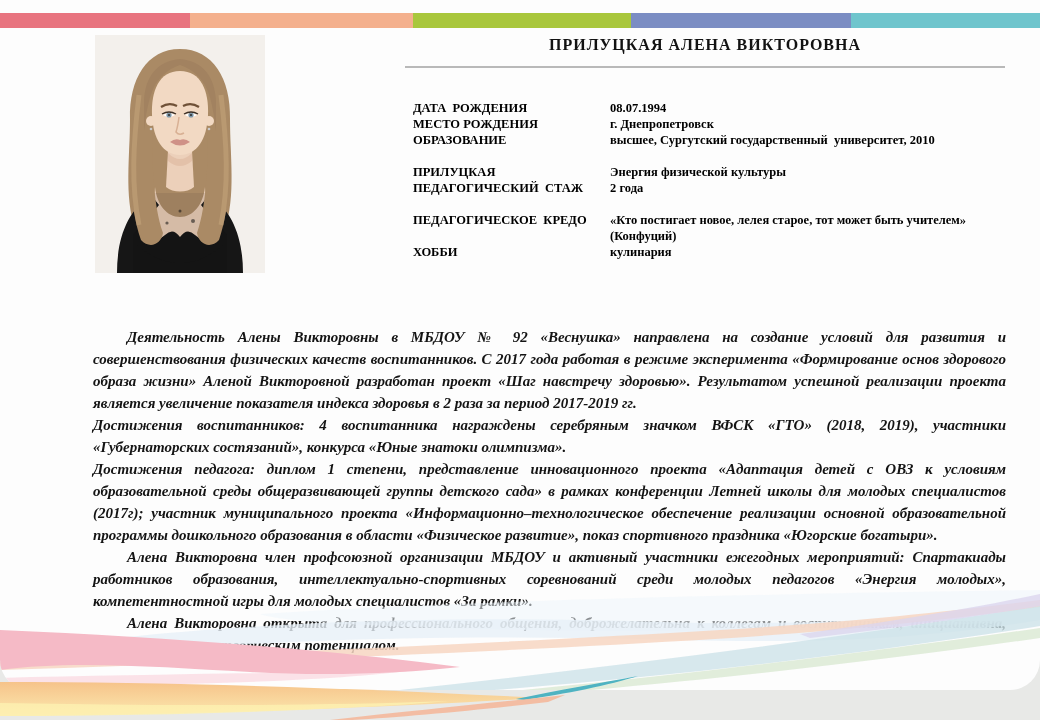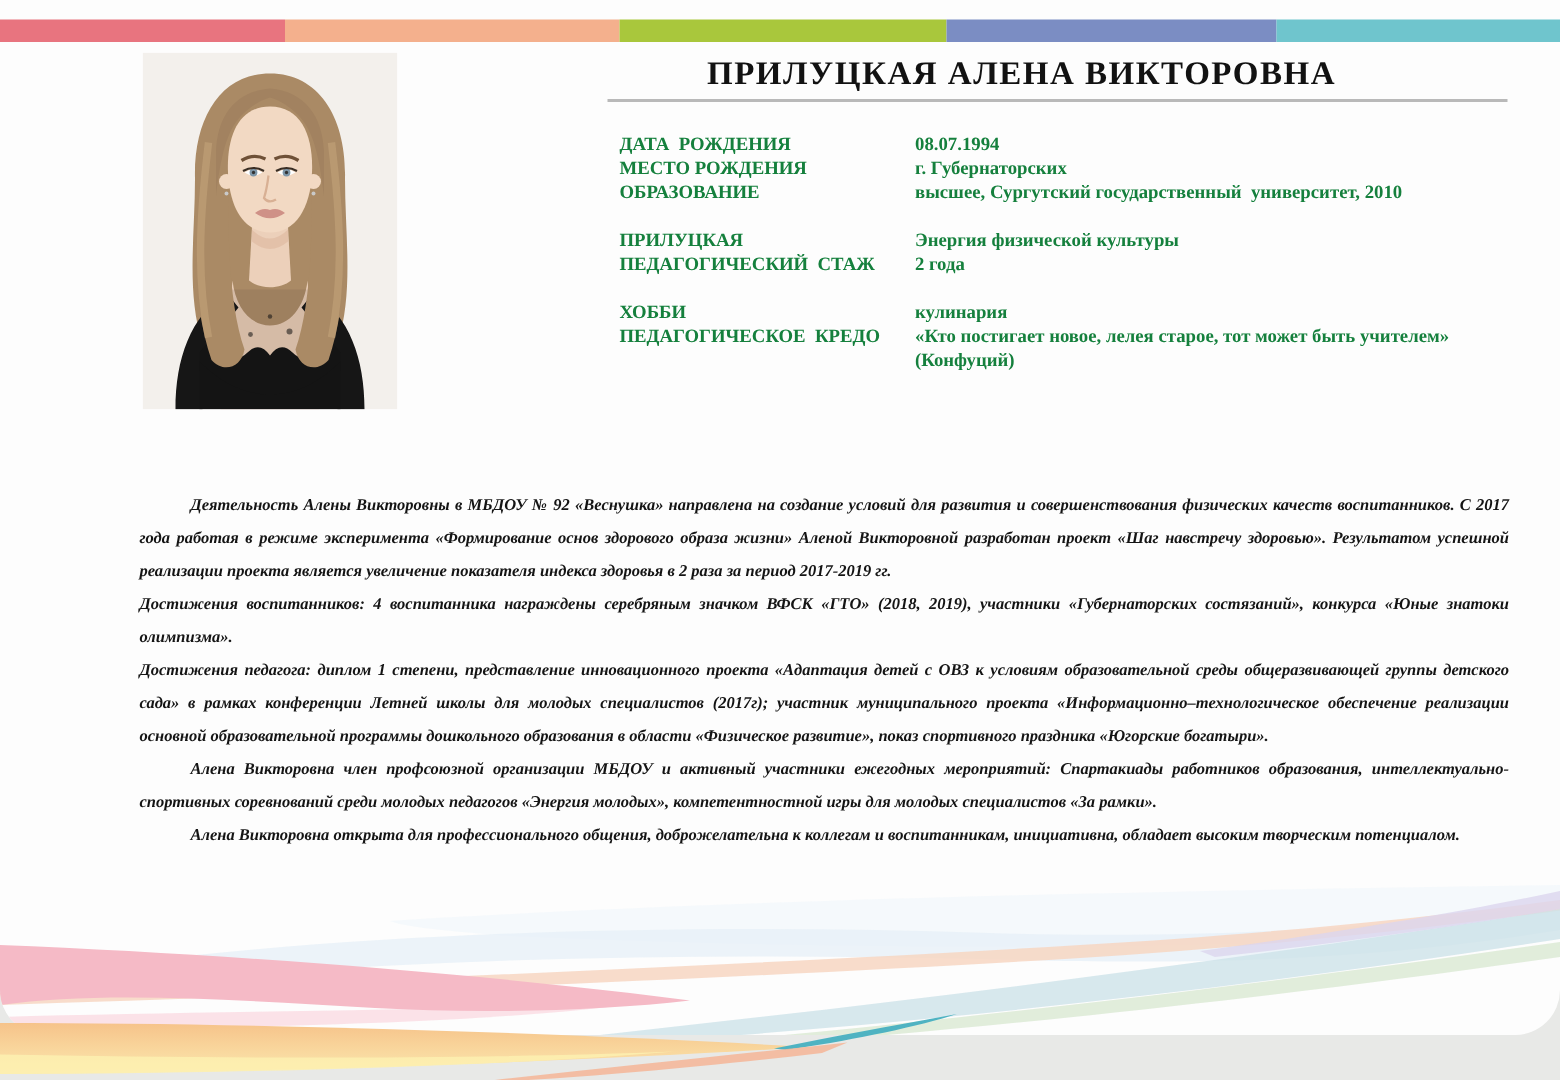--- a/index.html
+++ b/index.html
@@ -18,37 +18,37 @@
   .seg:nth-child(1){width:190px;}
   .seg:nth-child(2){width:223px;}
   .seg:nth-child(3){width:218px;}
   .seg:nth-child(4){width:220px;}
   .seg:nth-child(5){width:189px;}
   
   .photo{position:absolute;left:95px;top:35px;width:170px;height:238px;overflow:hidden;}
   .photo svg{display:block;}
   
   .title{
-    position:absolute;left:381px;top:36px;width:600px;text-align:center;
-    font-size:22px;font-weight:700;letter-spacing:1px;color:#121212;
+    position:absolute;left:405px;top:36px;width:600px;text-align:center;
+    font-size:16px;font-weight:700;letter-spacing:1px;color:#121212;
   }
   .title-rule{position:absolute;left:405px;top:66px;width:600px;border-top:2px solid #b9b9b9;}
   
-  .details{position:absolute;left:413px;top:88px;width:594px;color:#15803d;}
+  .details{position:absolute;left:413px;top:100px;width:594px;color:#000000;}
   .d-row{display:grid;grid-template-columns:197px 1fr;}
   .d-label,.d-value{
     font-size:12.5px;font-weight:700;line-height:16px;white-space:pre-wrap;
   }
   .d-gap{height:16px;}
   
   .body-text{
     position:absolute;left:93px;top:326px;width:913px;color:#141414;
   }
   .body-text p{
-    margin:0;font-size:11px;line-height:22px;font-style:italic;font-weight:700;
+    margin:0;font-size:15px;line-height:22px;font-style:italic;font-weight:700;
     text-align:justify;
   }
   .body-text p.indent{text-indent:34px;}
   
   .waves{position:absolute;left:0;bottom:0;width:1040px;height:100px;}
   .under-waves{position:absolute;left:0;bottom:0;width:1040px;height:65px;pointer-events:none;}
 </style>
 </head>
 <body>
 
@@ -122,44 +122,44 @@
   <div class="title">ПРИЛУЦКАЯ АЛЕНА ВИКТОРОВНА</div>
   <div class="title-rule"></div>
 
   <div class="details">
     <div class="d-row">
       <div class="d-label">ДАТА  РОЖДЕНИЯ</div>
       <div class="d-value">08.07.1994</div>
     </div>
     <div class="d-row">
       <div class="d-label">МЕСТО РОЖДЕНИЯ</div>
-      <div class="d-value">г. Губернаторских</div>
+      <div class="d-value">г. Днепропетровск</div>
     </div>
     <div class="d-row">
       <div class="d-label">ОБРАЗОВАНИЕ</div>
       <div class="d-value">высшее, Сургутский государственный  университет, 2010</div>
     </div>
     <div class="d-gap"></div>
     <div class="d-row">
       <div class="d-label">ПРИЛУЦКАЯ</div>
       <div class="d-value">Энергия физической культуры</div>
     </div>
     <div class="d-row">
       <div class="d-label">ПЕДАГОГИЧЕСКИЙ  СТАЖ</div>
       <div class="d-value">2 года</div>
     </div>
     <div class="d-gap"></div>
     <div class="d-row">
-      <div class="d-label">ХОББИ</div>
-      <div class="d-value">кулинария</div>
-    </div>
-    <div class="d-row">
       <div class="d-label">ПЕДАГОГИЧЕСКОЕ  КРЕДО</div>
       <div class="d-value">«Кто постигает новое, лелея старое, тот может быть учителем»
 (Конфуций)</div>
+    </div>
+    <div class="d-row">
+      <div class="d-label">ХОББИ</div>
+      <div class="d-value">кулинария</div>
     </div>
   </div>
 
   <div class="body-text">
     <p class="indent">Деятельность Алены Викторовны в МБДОУ № 92 «Веснушка» направлена на создание условий для развития и совершенствования физических качеств воспитанников. С 2017 года работая в режиме эксперимента «Формирование основ здорового образа жизни» Аленой Викторовной разработан проект «Шаг навстречу здоровью». Результатом успешной реализации проекта является увеличение показателя индекса здоровья в 2 раза за период 2017-2019 гг.</p>
     <p>Достижения воспитанников: 4 воспитанника награждены серебряным значком ВФСК «ГТО» (2018, 2019), участники «Губернаторских состязаний», конкурса «Юные знатоки олимпизма».</p>
     <p>Достижения педагога: диплом 1 степени, представление инновационного проекта «Адаптация детей с ОВЗ к условиям образовательной среды общеразвивающей группы детского сада» в рамках конференции Летней школы для молодых специалистов (2017г); участник муниципального проекта «Информационно–технологическое обеспечение реализации основной образовательной программы дошкольного образования в области «Физическое развитие», показ спортивного праздника «Югорские богатыри».</p>
     <p class="indent">Алена Викторовна член профсоюзной организации МБДОУ и активный участники ежегодных мероприятий: Спартакиады работников образования, интеллектуально-спортивных соревнований среди молодых педагогов «Энергия молодых», компетентностной игры для молодых специалистов «За рамки».</p>
     <p class="indent">Алена Викторовна открыта для профессионального общения, доброжелательна к коллегам и воспитанникам, инициативна, обладает высоким творческим потенциалом.</p>
   </div>

